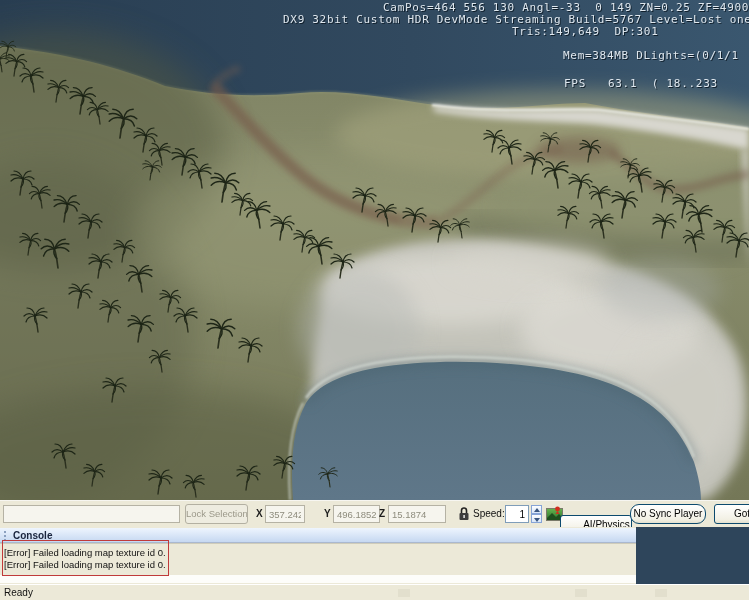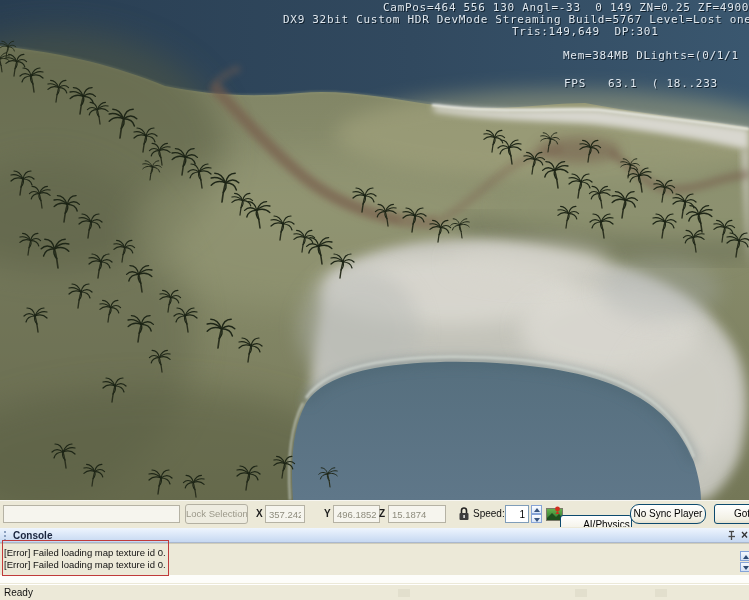--- a/index.html
+++ b/index.html
@@ -39,21 +39,21 @@
     line-height:18px; cursor:default; overflow:hidden; white-space:nowrap;
   }
   .tb-btn.disabled { color:#9b9889; background:#eeece0; border-color:#b3b0a2; font-size:9.5px; }
   .spin { position:absolute; width:11px; height:9px;
     background:linear-gradient(#fdfeff,#d9e6f8); border:1px solid #86a4d6; }
   .spin i { position:absolute; left:2px; width:0; height:0; border-left:3px solid transparent; border-right:3px solid transparent; }
   .spin.up i { top:2px; border-bottom:4px solid #39557e; }
   .spin.down i { top:3px; border-top:4px solid #39557e; }
   
   #console-panel {
-    position:absolute; left:0; top:527px; width:749px; height:57px;
+    position:absolute; left:0; top:527px; width:636px; height:57px;
     overflow:hidden; background:#ece9d8;
   }
   #console-header {
     position:absolute; left:0; top:1px; width:749px; height:15px;
     background:linear-gradient(#eef5fe,#c6d8f1);
     border-bottom:1px solid #aab8cf;
   }
   #console-grip {
     position:absolute; left:3px; top:2px; width:5px; height:10px;
     background-image:radial-gradient(#8ba0bf 1px, transparent 1.1px);

